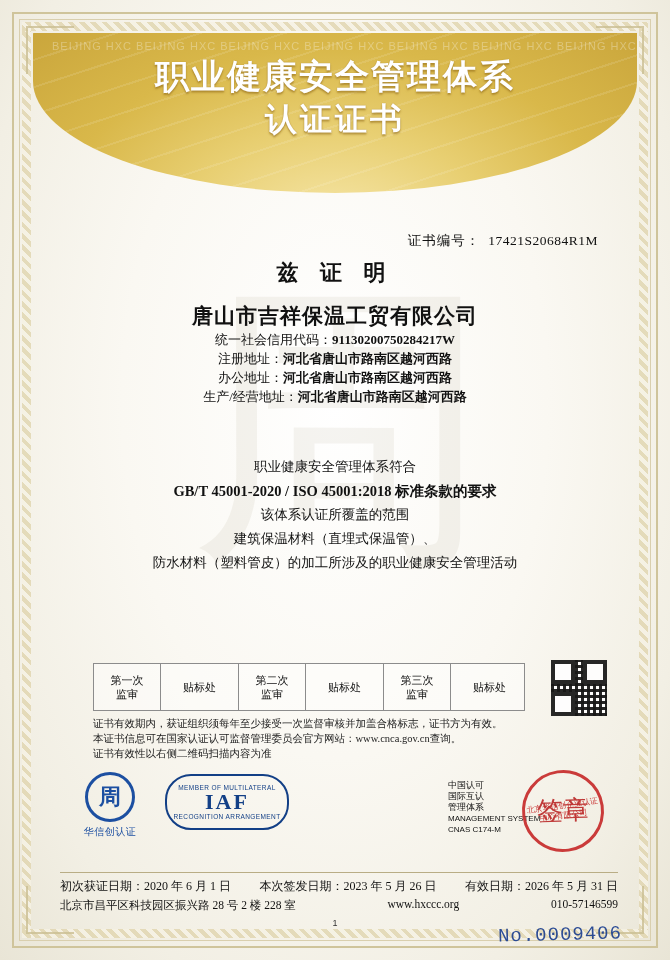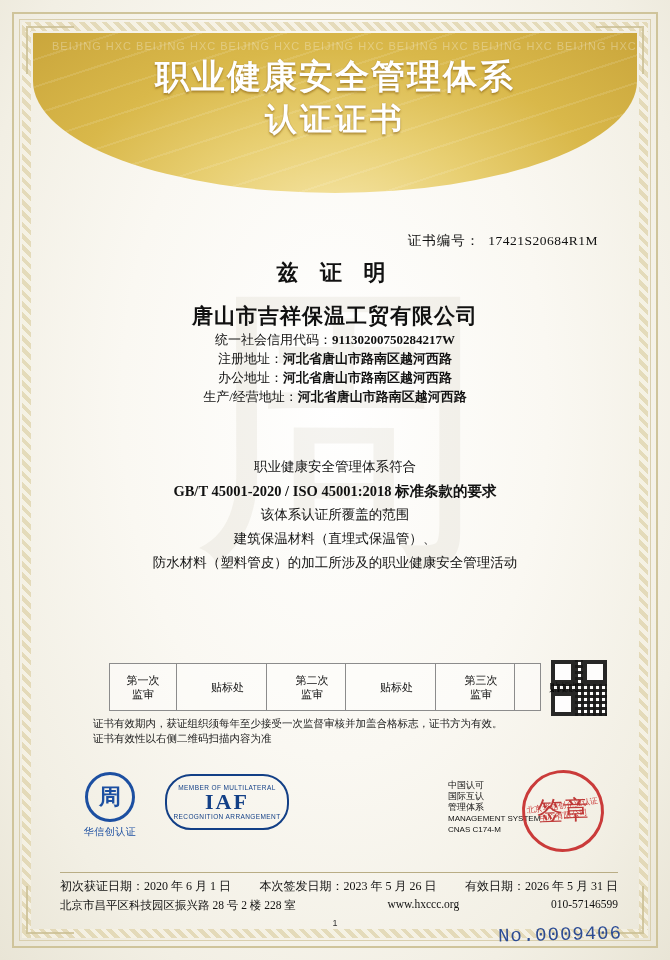--- a/index.html
+++ b/index.html
@@ -129,24 +129,23 @@
     position:absolute;left:0;right:0;top:455px;text-align:center;
     font-size:13.5px;color:#111;line-height:24px;
     font-family:"Liberation Serif", serif;
   }
   .scope .std{font-size:14.5px;font-weight:bold;}
   .scope .std .tail{font-weight:bold;}
   .scope .line{white-space:nowrap;}
 
   
   .surv{
-    position:absolute;left:109px;top:663px;width:430px;height:46px;
+    position:absolute;left:93px;top:663px;width:430px;height:46px;
     display:flex;border:1px solid #8c8c8c;
     background:rgba(255,255,255,.45);
-    gap:12px;
   }
   .surv .cell{
     flex:1;display:flex;align-items:center;justify-content:center;
     font-size:11px;color:#111;text-align:center;line-height:14px;
     border-right:1px solid #8c8c8c;
     font-family:"Liberation Serif", serif;
   }
   .surv .cell:last-child{border-right:none;}
   .surv .cell.label{flex:0 0 66px;}
   .surv .cell.blank{flex:0 0 77px;}
@@ -307,20 +306,21 @@
     <div class="cell label">第三次<br>监审</div>
     <div class="cell blank">贴标处</div>
   </div>
 
   <div class="qr">
       <div class="qr-tr"></div>
     </div>
 
   <div class="notes">
     <div>证书有效期内，获证组织须每年至少接受一次监督审核并加盖合格标志，证书方为有效。</div>
+    <div>本证书信息可在国家认证认可监督管理委员会官方网站：www.cnca.gov.cn查询。</div>
     <div>证书有效性以右侧二维码扫描内容为准</div>
   </div>
 
   <div class="logos">
     <div class="logo logo-hxc">
       <div class="hxc-mark">周</div>
       <div class="hxc-text">华信创认证</div>
     </div>
 
     <div class="logo logo-iaf">

